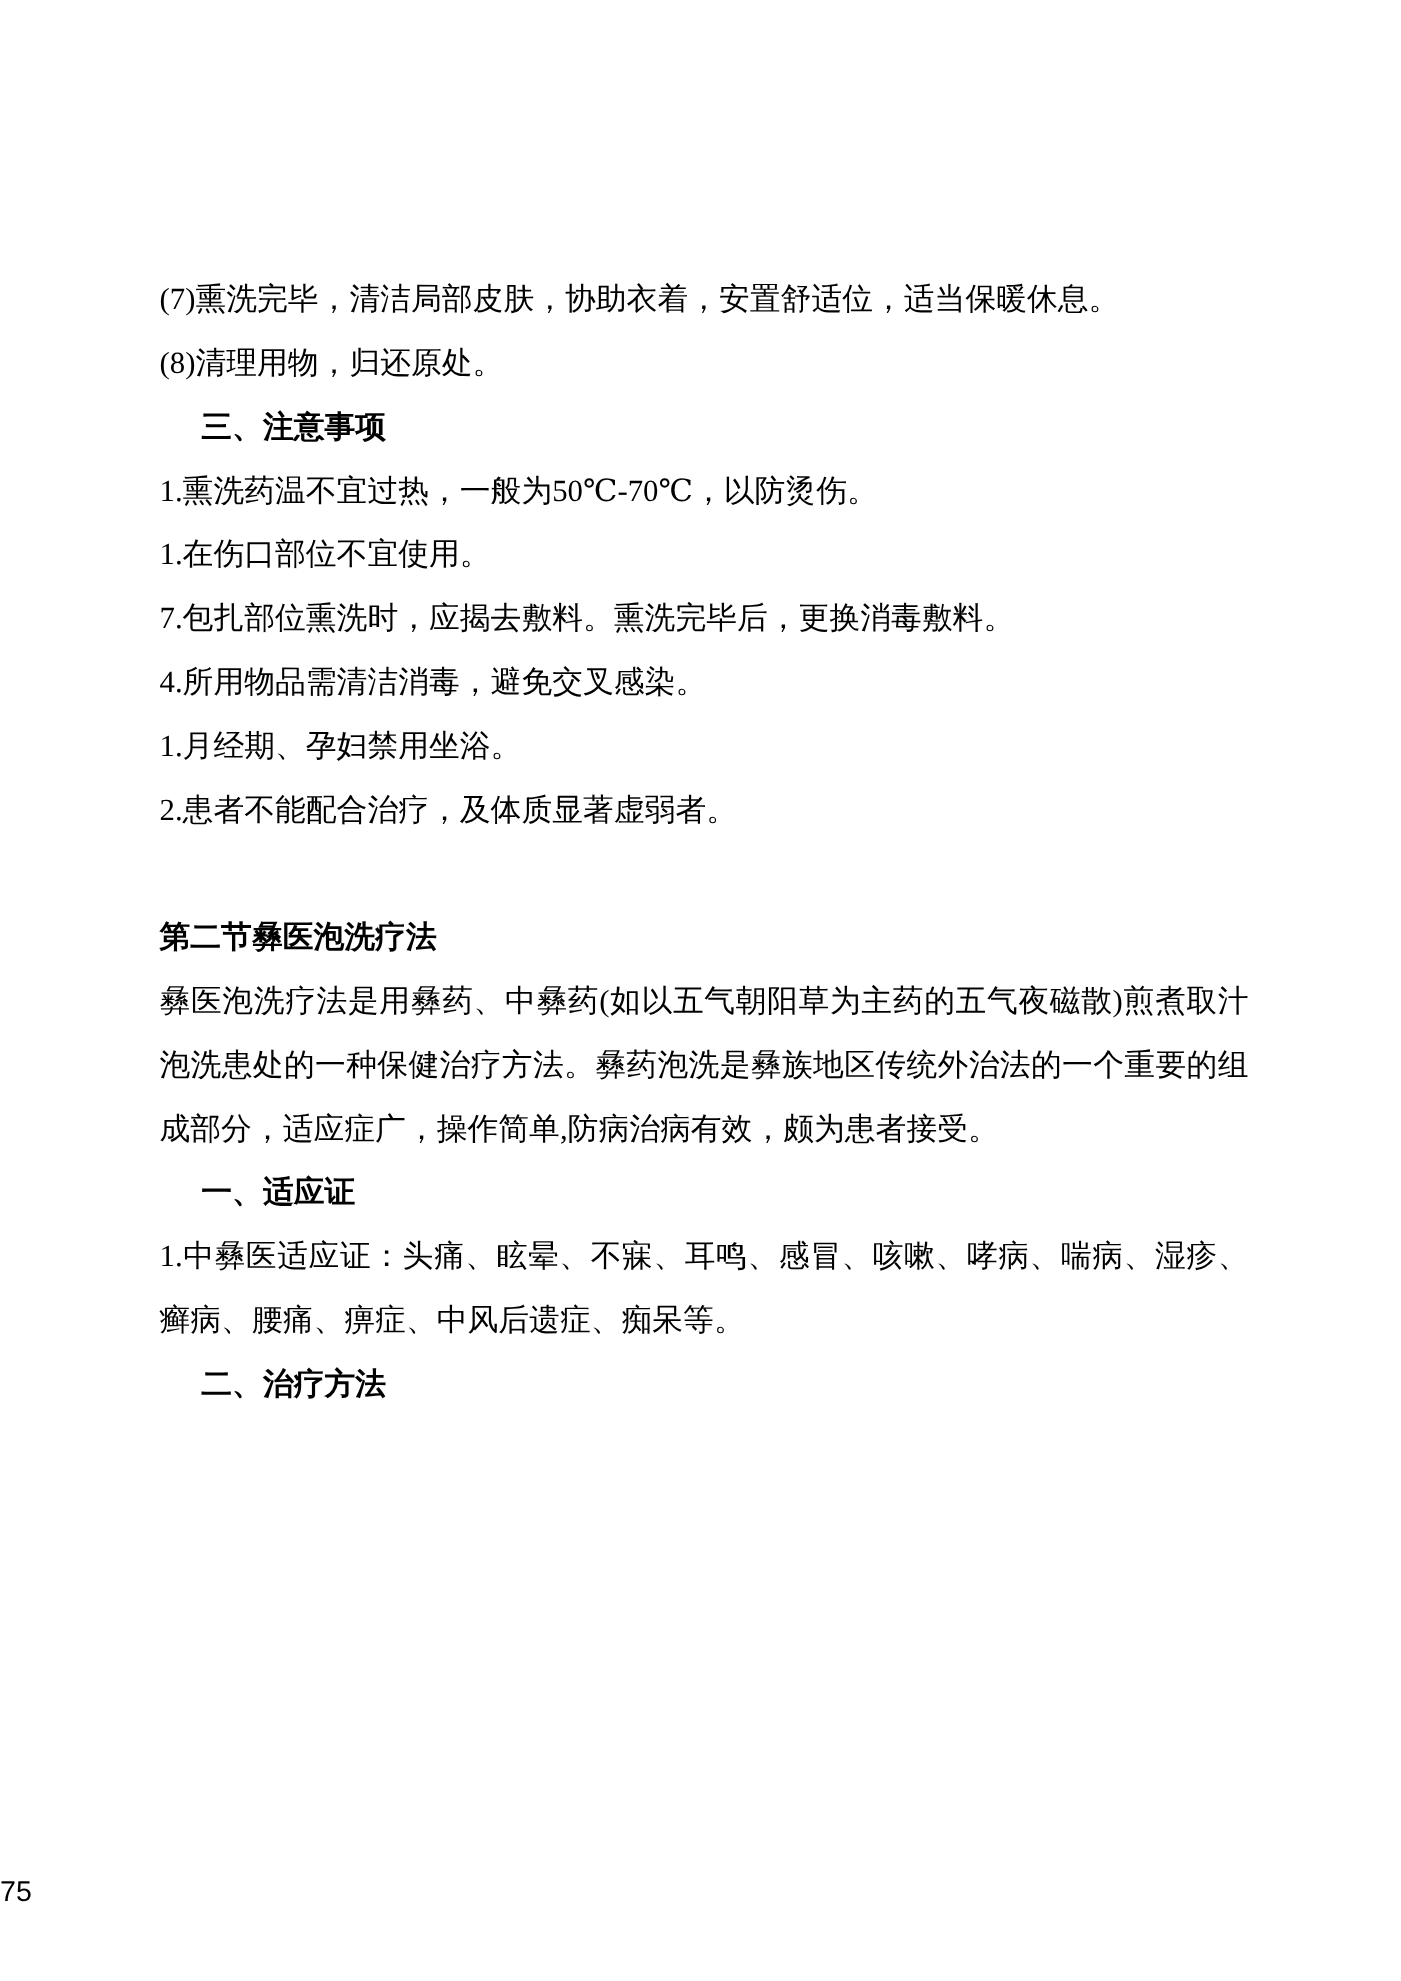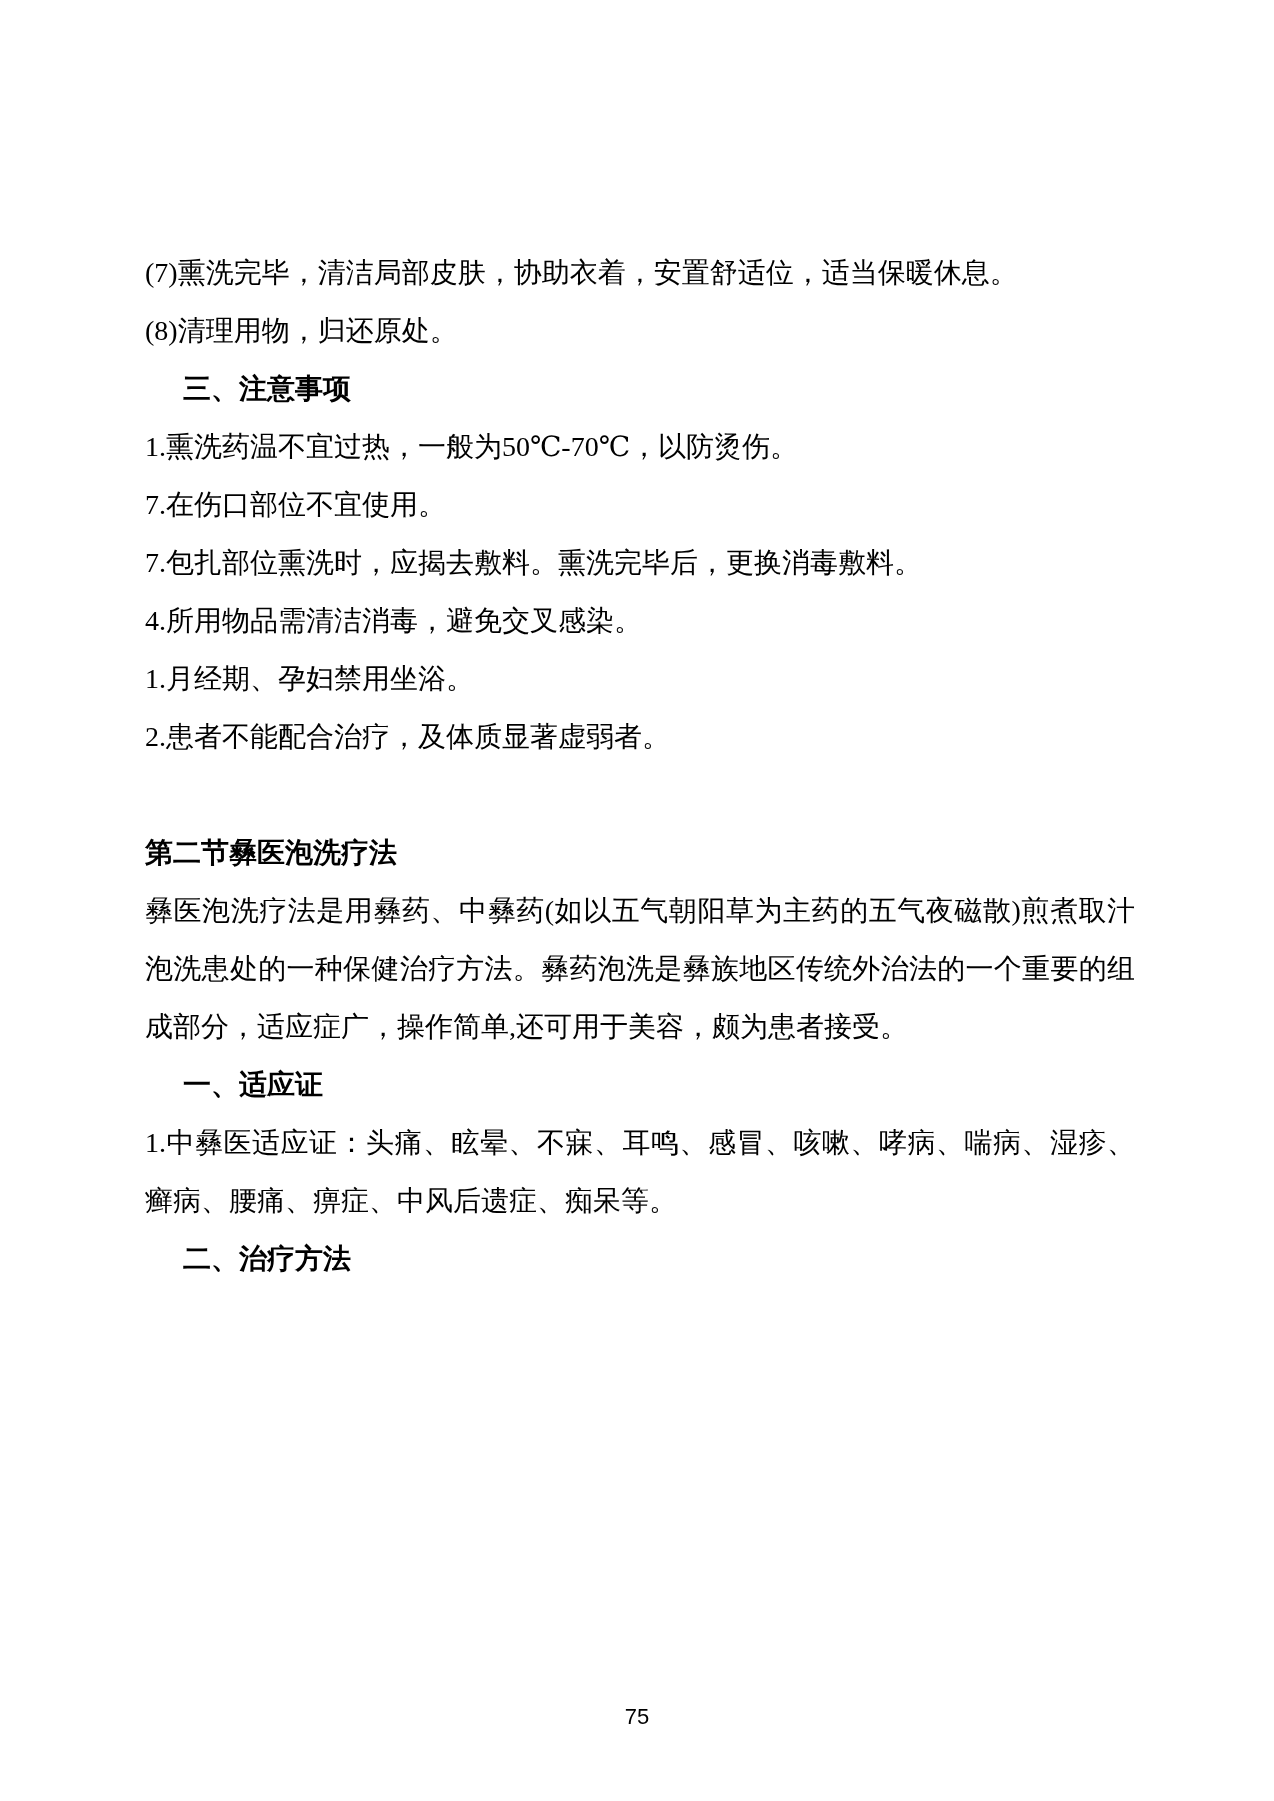--- a/index.html
+++ b/index.html
@@ -37,40 +37,39 @@
   p.title {
     font-weight: bold;
     text-align: left;
     margin-top: 58px !important;
   }
   .page-number {
     position: absolute;
     top: 1690px;
     left: 0;
     width: 100%;
-    text-align: center;
     font-family: "Liberation Sans", "DejaVu Sans", sans-serif;
-    font-size: 22px;
+    font-size: 26px;
     color: #000000;
   }
 </style>
 </head>
 <body>
 
 <div class="page">
   <div class="content">
     <p class="step">(7)熏洗完毕，清洁局部皮肤，协助衣着，安置舒适位，适当保暖休息。</p>
     <p class="step">(8)清理用物，归还原处。</p>
     <p class="heading">三、注意事项</p>
     <p class="item">1.熏洗药温不宜过热，一般为50℃-70℃，以防烫伤。</p>
-    <p class="item">7.在伤口部位不宜使用。</p>
+    <p class="item">1.在伤口部位不宜使用。</p>
     <p class="item">7.包扎部位熏洗时，应揭去敷料。熏洗完毕后，更换消毒敷料。</p>
     <p class="item">4.所用物品需清洁消毒，避免交叉感染。</p>
     <p class="item">1.月经期、孕妇禁用坐浴。</p>
     <p class="item">2.患者不能配合治疗，及体质显著虚弱者。</p>
     <p class="title">第二节彝医泡洗疗法</p>
-    <p class="paragraph">彝医泡洗疗法是用彝药、中彝药(如以五气朝阳草为主药的五气夜磁散)煎煮取汁泡洗患处的一种保健治疗方法。彝药泡洗是彝族地区传统外治法的一个重要的组成部分，适应症广，操作简单,还可用于美容，颇为患者接受。</p>
+    <p class="paragraph">彝医泡洗疗法是用彝药、中彝药(如以五气朝阳草为主药的五气夜磁散)煎煮取汁泡洗患处的一种保健治疗方法。彝药泡洗是彝族地区传统外治法的一个重要的组成部分，适应症广，操作简单,防病治病有效，颇为患者接受。</p>
     <p class="heading">一、适应证</p>
     <p class="paragraph">1.中彝医适应证：头痛、眩晕、不寐、耳鸣、感冒、咳嗽、哮病、喘病、湿疹、癣病、腰痛、痹症、中风后遗症、痴呆等。</p>
     <p class="heading">二、治疗方法</p>
   </div>
   <div class="page-number">75</div>
 </div>
 
 </body></html>

